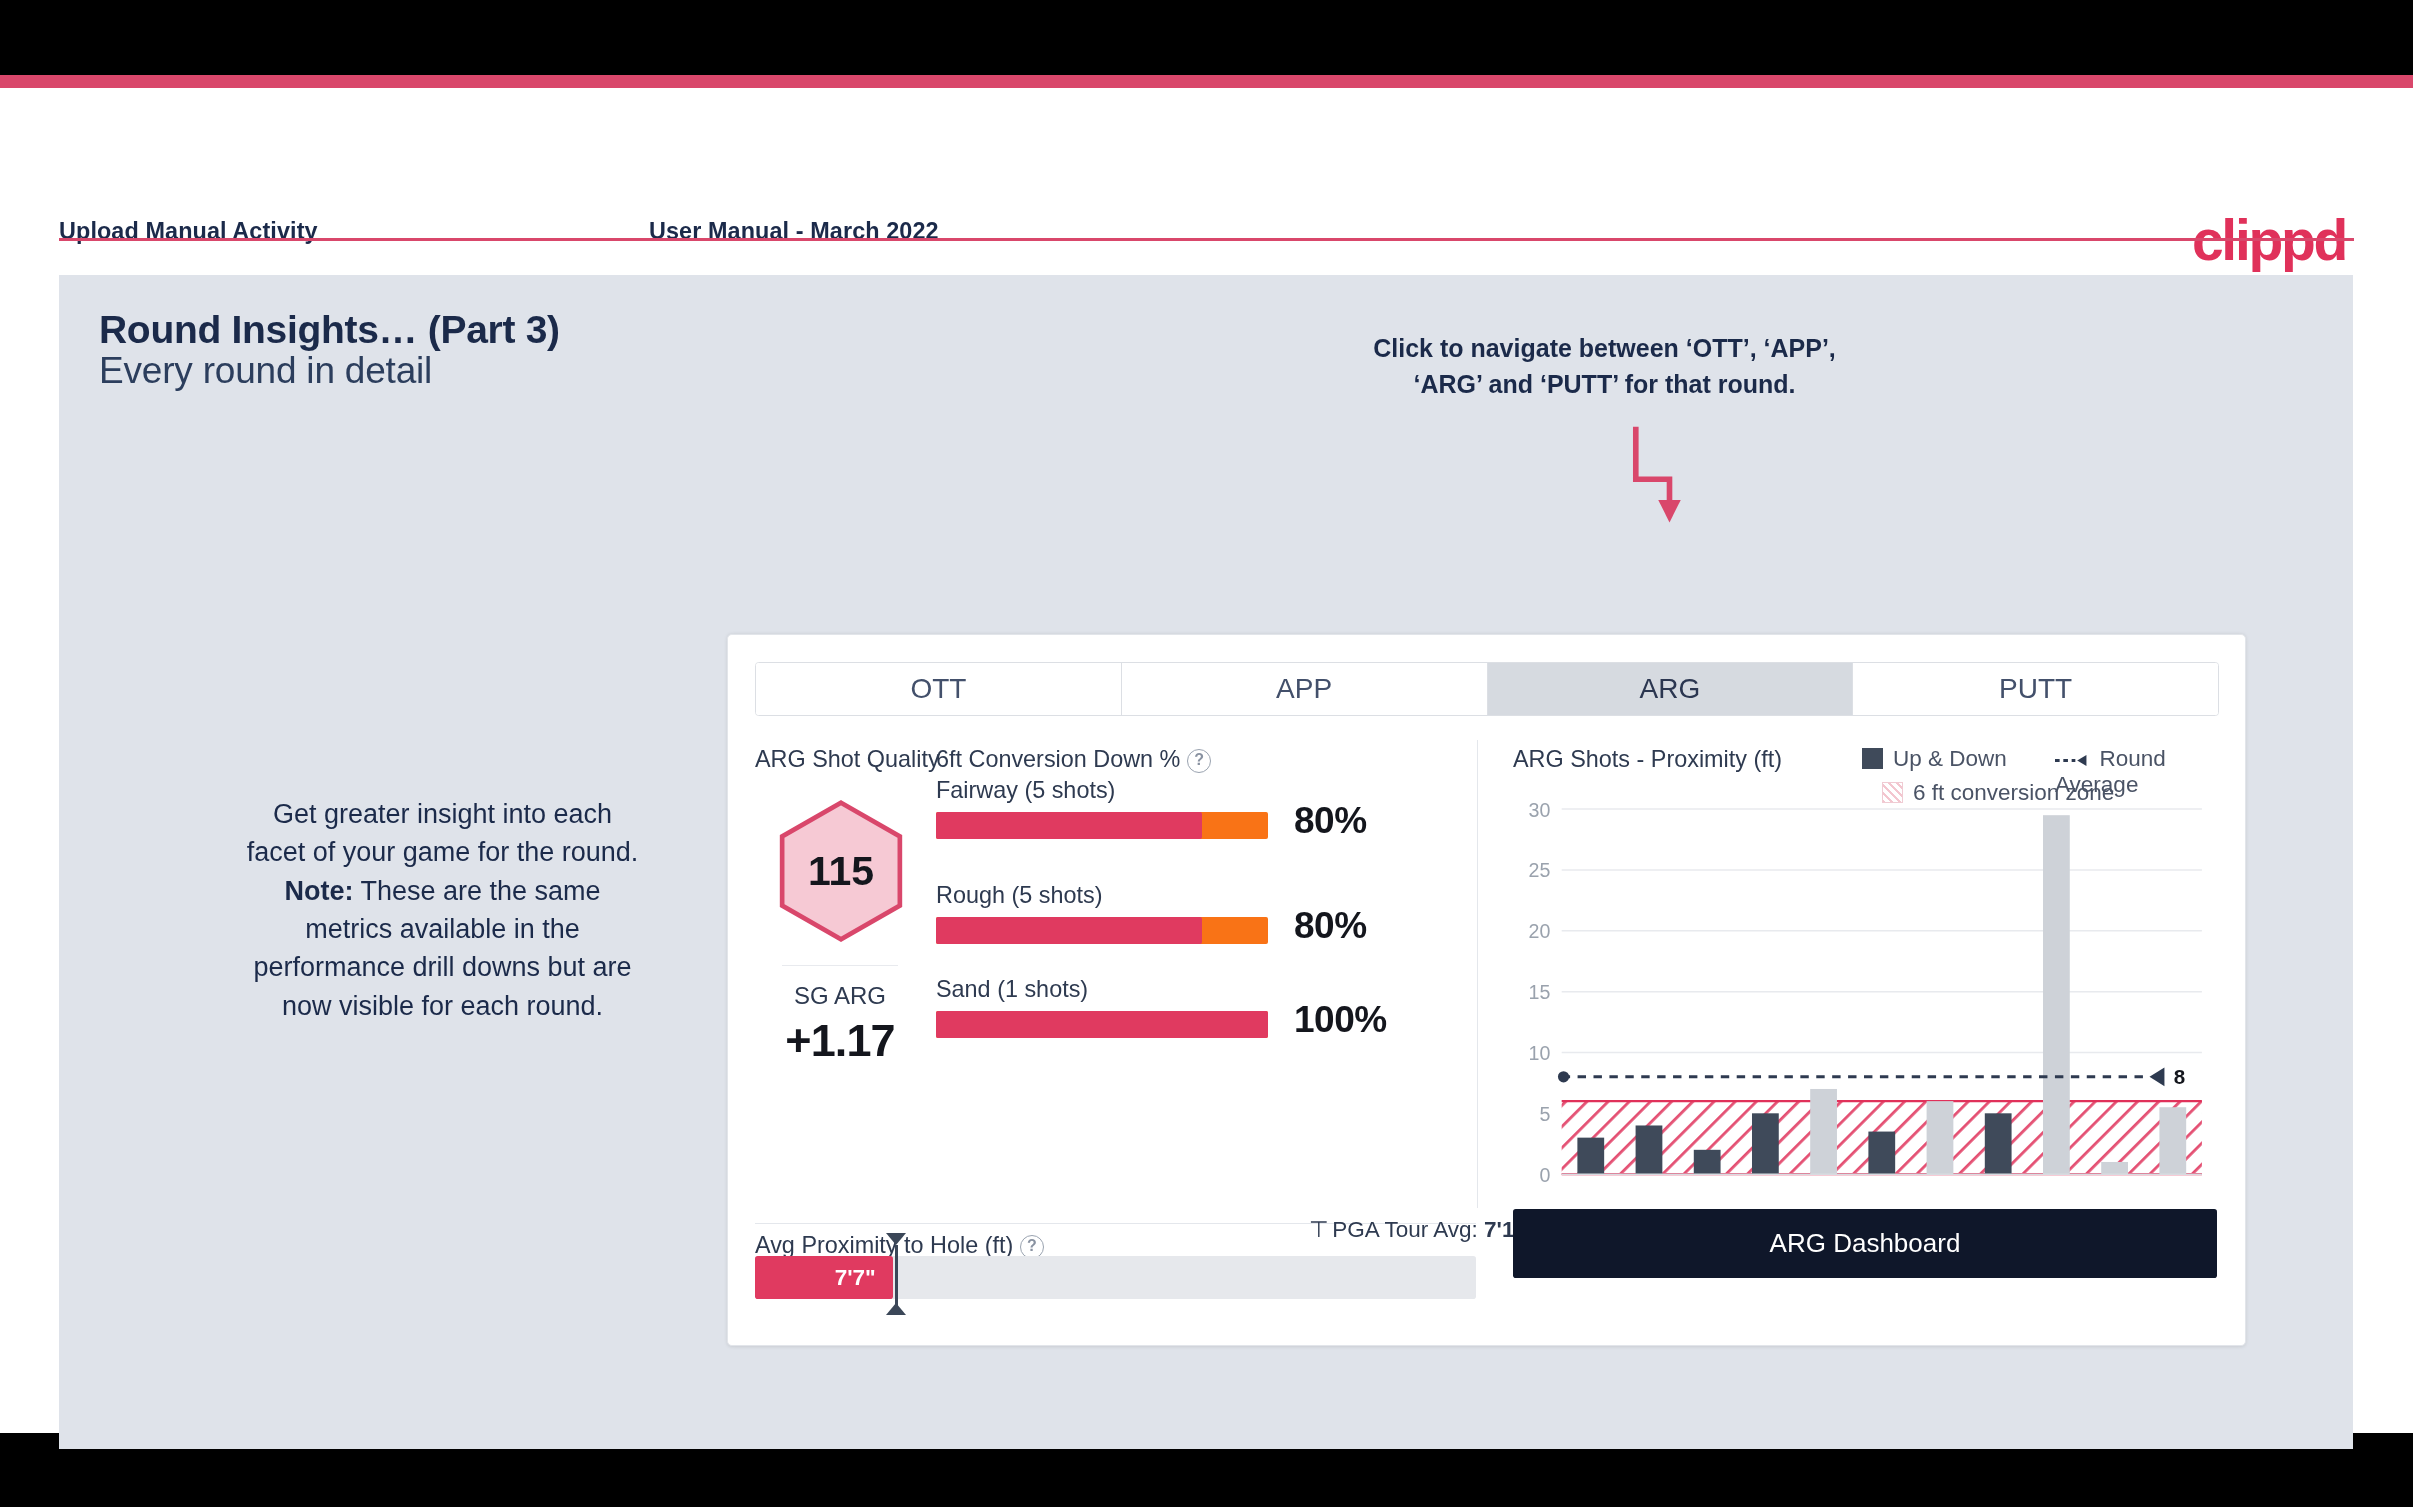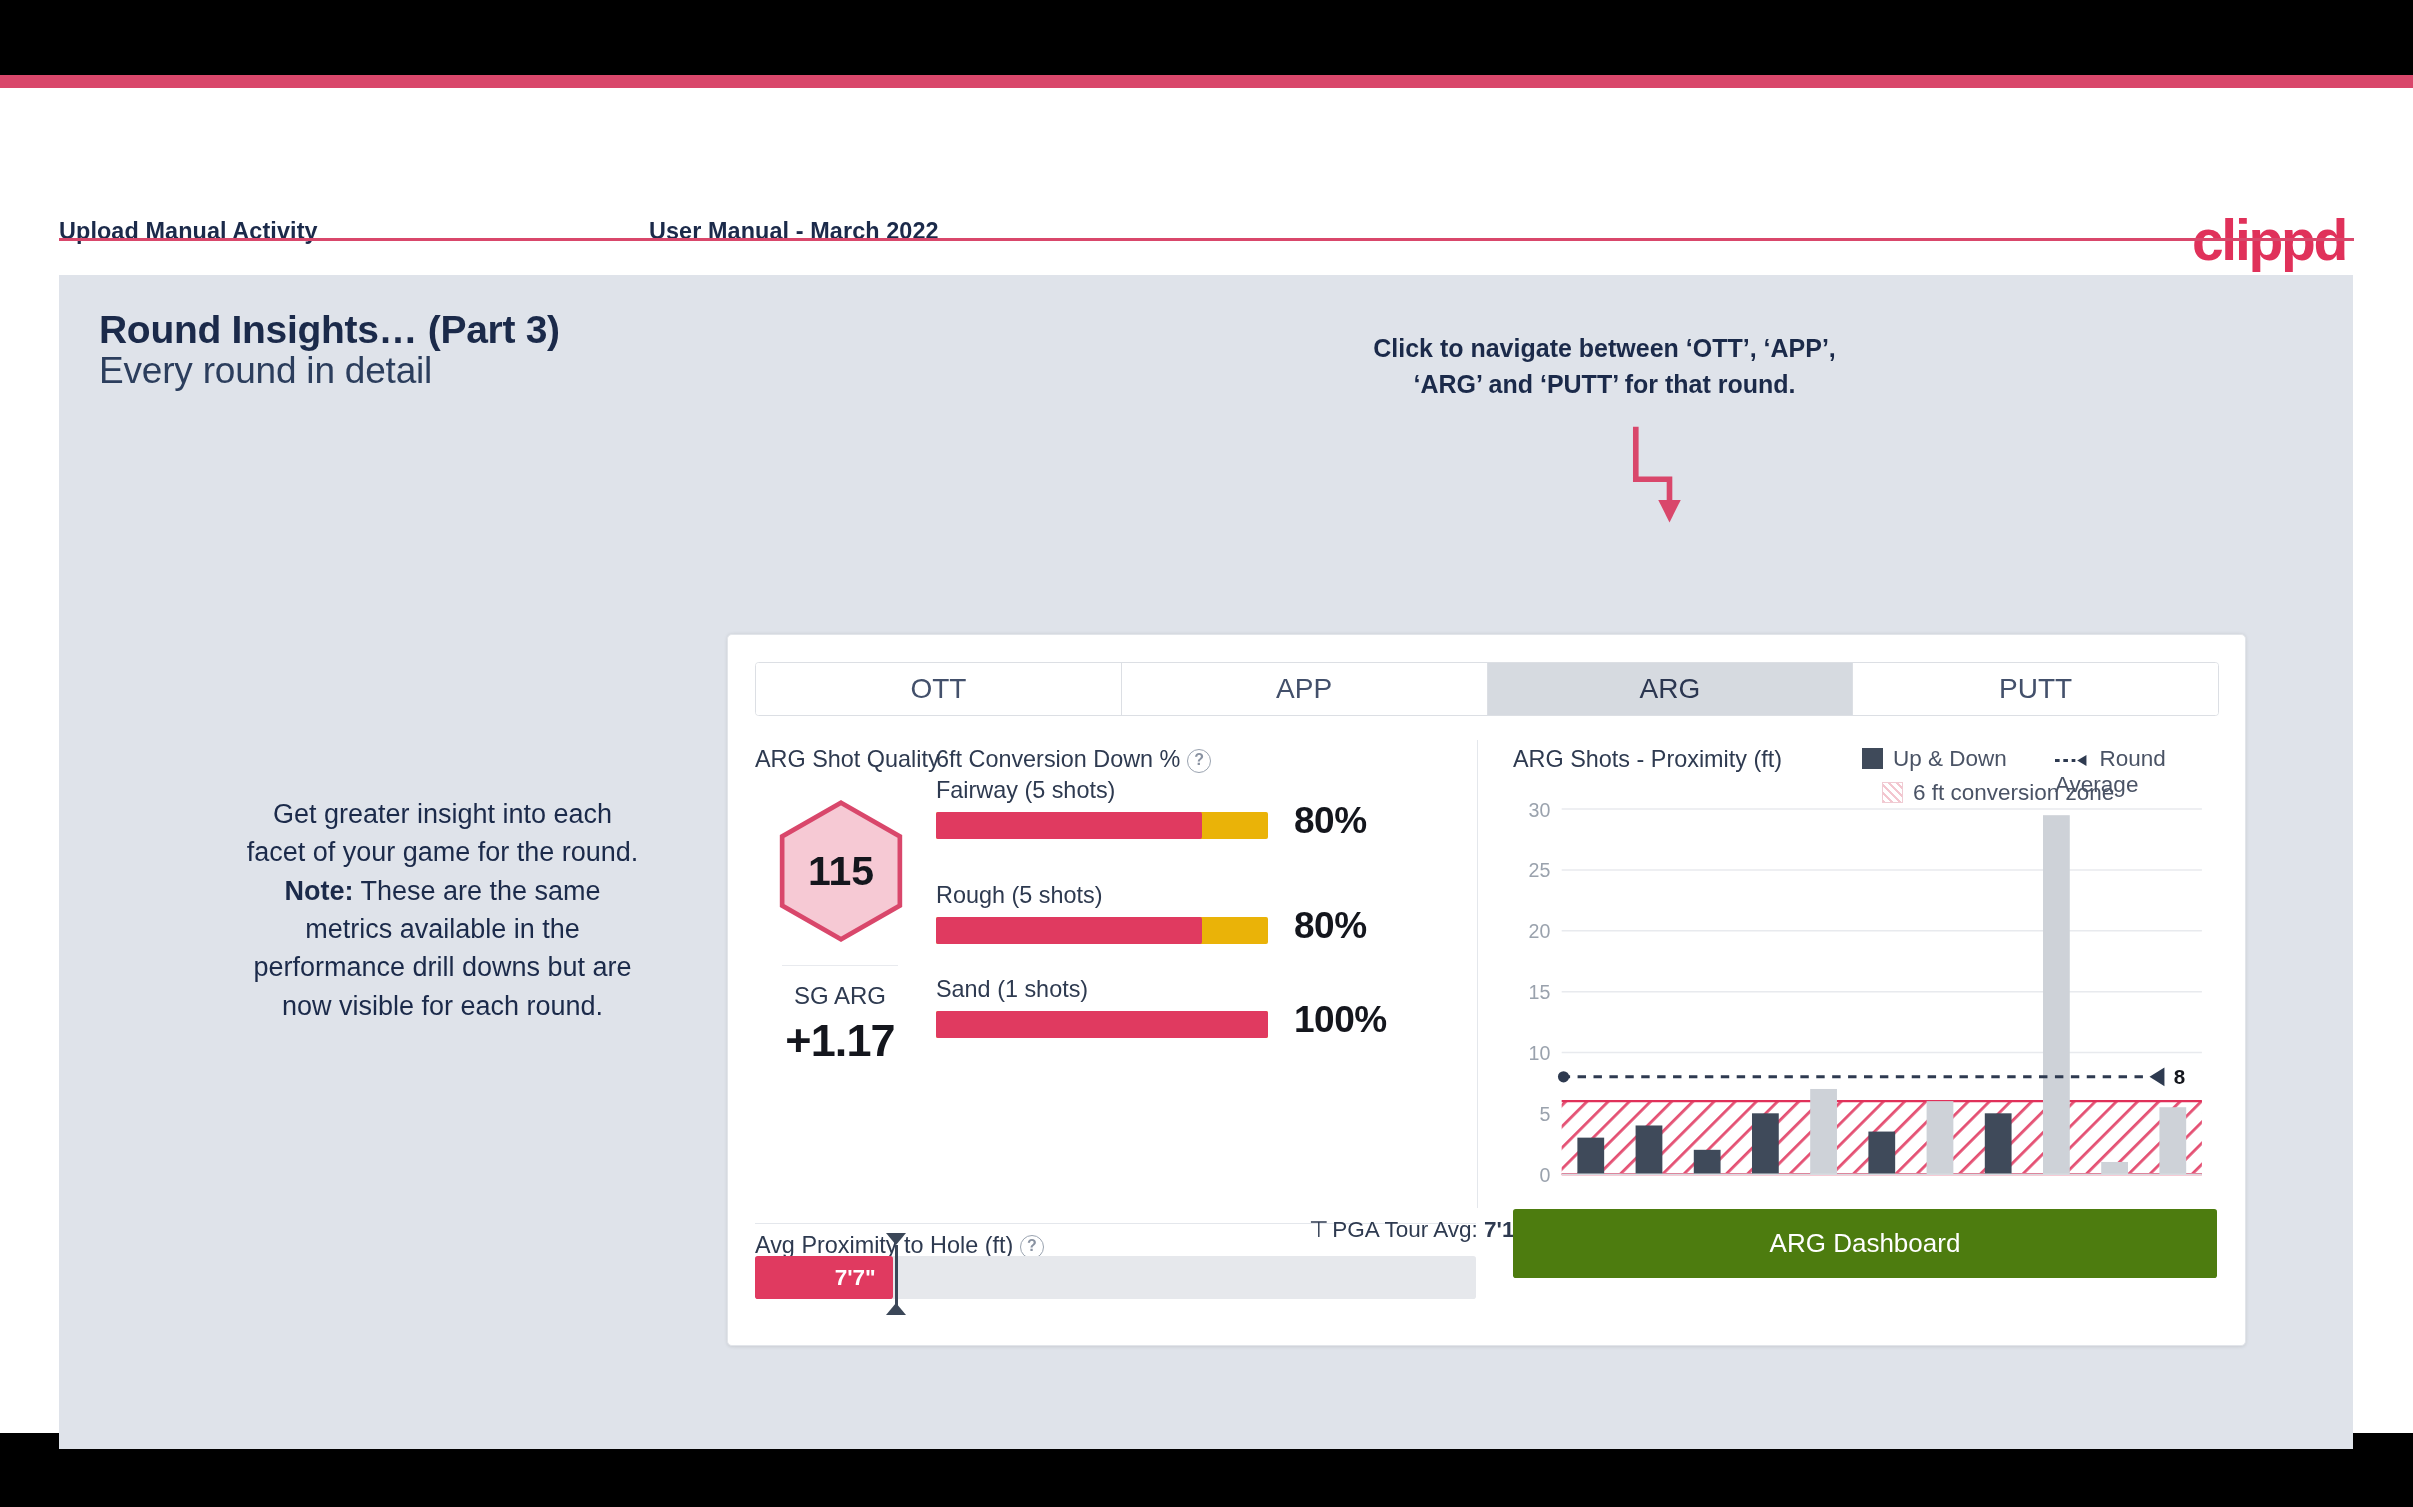--- a/index.html
+++ b/index.html
@@ -115,21 +115,21 @@
   }
   .sgdiv { position:absolute; left:54px; top:330px; width:116px; height:0.9px; background:#e8eaee; }
   .sg-lbl { position:absolute; left:27px; top:347px; width:170px; text-align:center;
             font-size:24px; color:#2e3a50; }
   .sg-val { position:absolute; left:27px; top:380px; width:170px; text-align:center;
             font-size:45px; font-weight:600; color:#14161d; letter-spacing:-0.9px; }
 
   .czrow { position:absolute; left:208px; }
   .cz-name { font-size:23.4px; color:#2e3a50; margin-bottom:8.4px; }
   .cz-track {
-    width:332px; height:27px; background:#eab308; border-radius:1.9px;
+    width:332px; height:27px; background:#f97316; border-radius:1.9px;
     display:inline-block; vertical-align:middle; position:relative;
   }
   .cz-fill { height:27px; background:#e03a60; border-radius:1.9px; }
   .cz-pct {
     position:absolute; left:358px; top:-12px;
     font-size:37px; font-weight:600; color:#14161d; letter-spacing:-0.5px;
   }
 
   
   .px-lbl { position:absolute; left:27px; top:597px; font-size:23.4px; color:#2e3a50; }
@@ -163,21 +163,21 @@
   .lg { position:absolute; font-size:22.5px; color:#4a5365; }
   .lg-sw { display:inline-block; width:20.6px; height:20.6px; background:#3f4a5a; vertical-align:-2.8px; margin-right:10.3px; }
   .lg-hz { display:inline-block; width:20.6px; height:20.6px; vertical-align:-2.8px; margin-right:10.3px;
            background:
              repeating-linear-gradient(45deg,#f3c6cf 0 1.9px,#fff 1.9px 5.6px);
            border:0.9px solid #f0cbd3; }
 
   .chart { position:absolute; left:785px; top:157px; width:702px; height:403px; }
   .btn-dash {
     position:absolute; left:785px; top:574px; width:704px; height:69px;
-    background:#4d7c0f; color:#fff; font-size:26px;
+    background:#0f172a; color:#fff; font-size:26px;
     display:flex; align-items:center; justify-content:center;
     border-radius:2.8px; cursor:pointer;
   }
 </style>
 </head>
 <body>
 
 <div id="stage">
 
   <div class="bar-top"></div>

